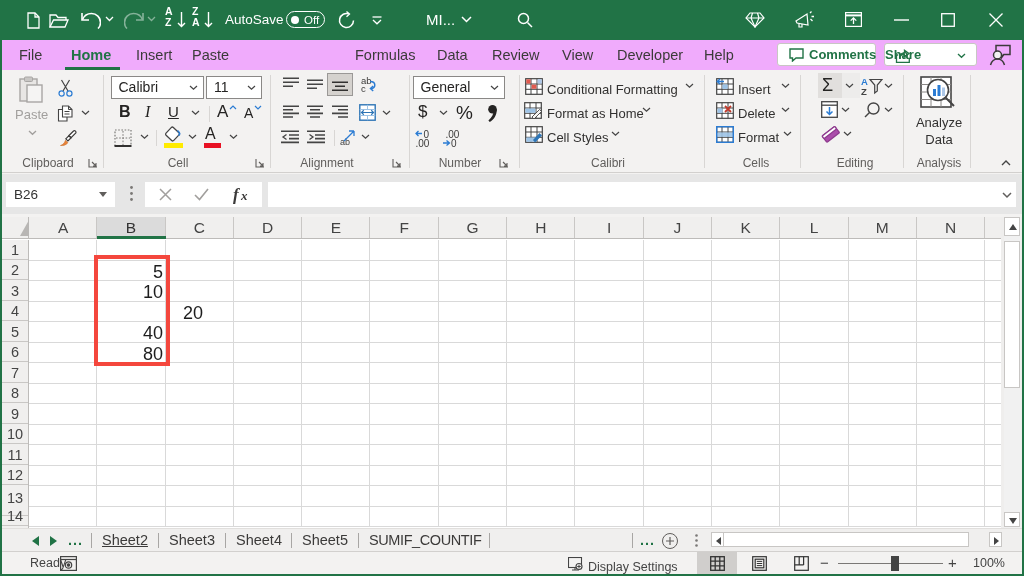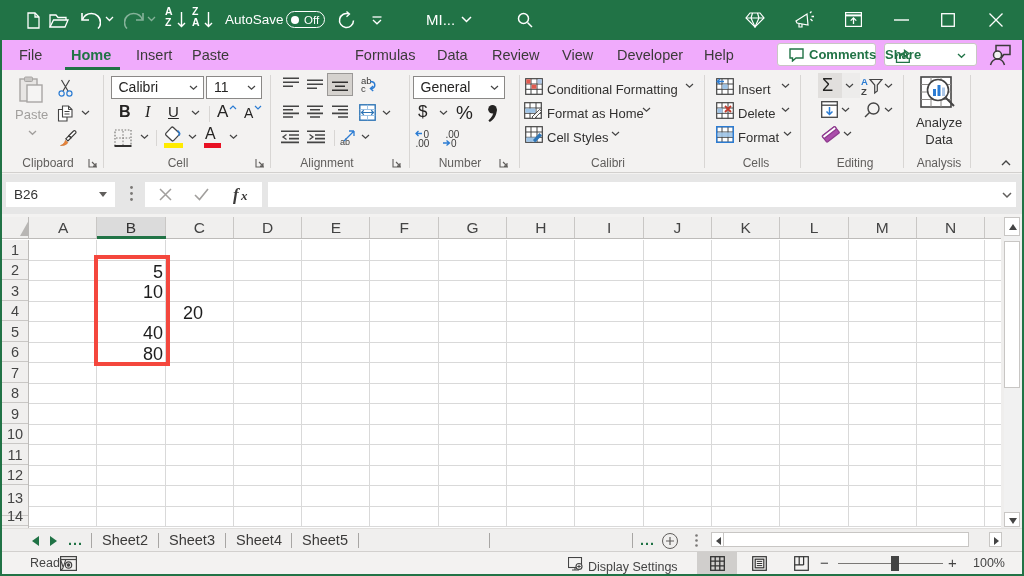--- a/index.html
+++ b/index.html
@@ -587,28 +587,29 @@
 </div>
 <div id="tabbar">
   <svg style="position:absolute;left:30px;top:6.5px" width="7" height="10" viewBox="0 0 7 10" fill="#217346">
       <path d="M7 0v10L0 5z"></path>
     </svg>
   <svg style="position:absolute;left:48px;top:6.5px" width="7" height="10" viewBox="0 0 7 10" fill="#217346">
       <path d="M0 0v10l7-5z"></path>
     </svg>
   <div class="stab" style="left:66px;color:#217346;font-weight:bold;letter-spacing:1px;">...</div>
   <div class="tsep" style="left:89px;"></div>
-  <div class="stab" style="left:100px;">Sheet2</div>
+  <div class="stab" style="left:100px;text-decoration:underline;">Sheet2</div>
   <div class="tsep" style="left:156px;"></div>
   <div class="stab" style="left:167px;">Sheet3</div>
   <div class="tsep" style="left:223px;"></div>
   <div class="stab" style="left:234px;text-align:center;">Sheet4</div>
   <div class="tsep" style="left:289px;"></div>
   <div class="stab" style="left:300px;">Sheet5</div>
   <div class="tsep" style="left:356px;"></div>
+  <div class="stab" style="left:367px;letter-spacing:-0.4px;">SUMIF_COUNTIF</div>
   <div class="tsep" style="left:487px;"></div>
   <div class="tsep" style="left:630px;"></div>
   <div class="stab" style="left:638px;color:#217346;font-weight:bold;letter-spacing:1px;">...</div>
   <div style="position:absolute;left:660px;top:3.5px;width:16px;height:16px;border:1px solid #605e5c;border-radius:50%;">
     <svg style="position:absolute;left:3px;top:3px" width="8" height="8" viewBox="0 0 8 8" stroke="#605e5c" stroke-width="1.2">
         <path d="M4 0v8M0 4h8"></path>
       </svg>
   </div>
   <svg style="position:absolute;left:693px;top:5px" width="3" height="13" viewBox="0 0 3 13" fill="#7a7876">
       <circle cx="1.5" cy="1.5" r="1.3"></circle>

